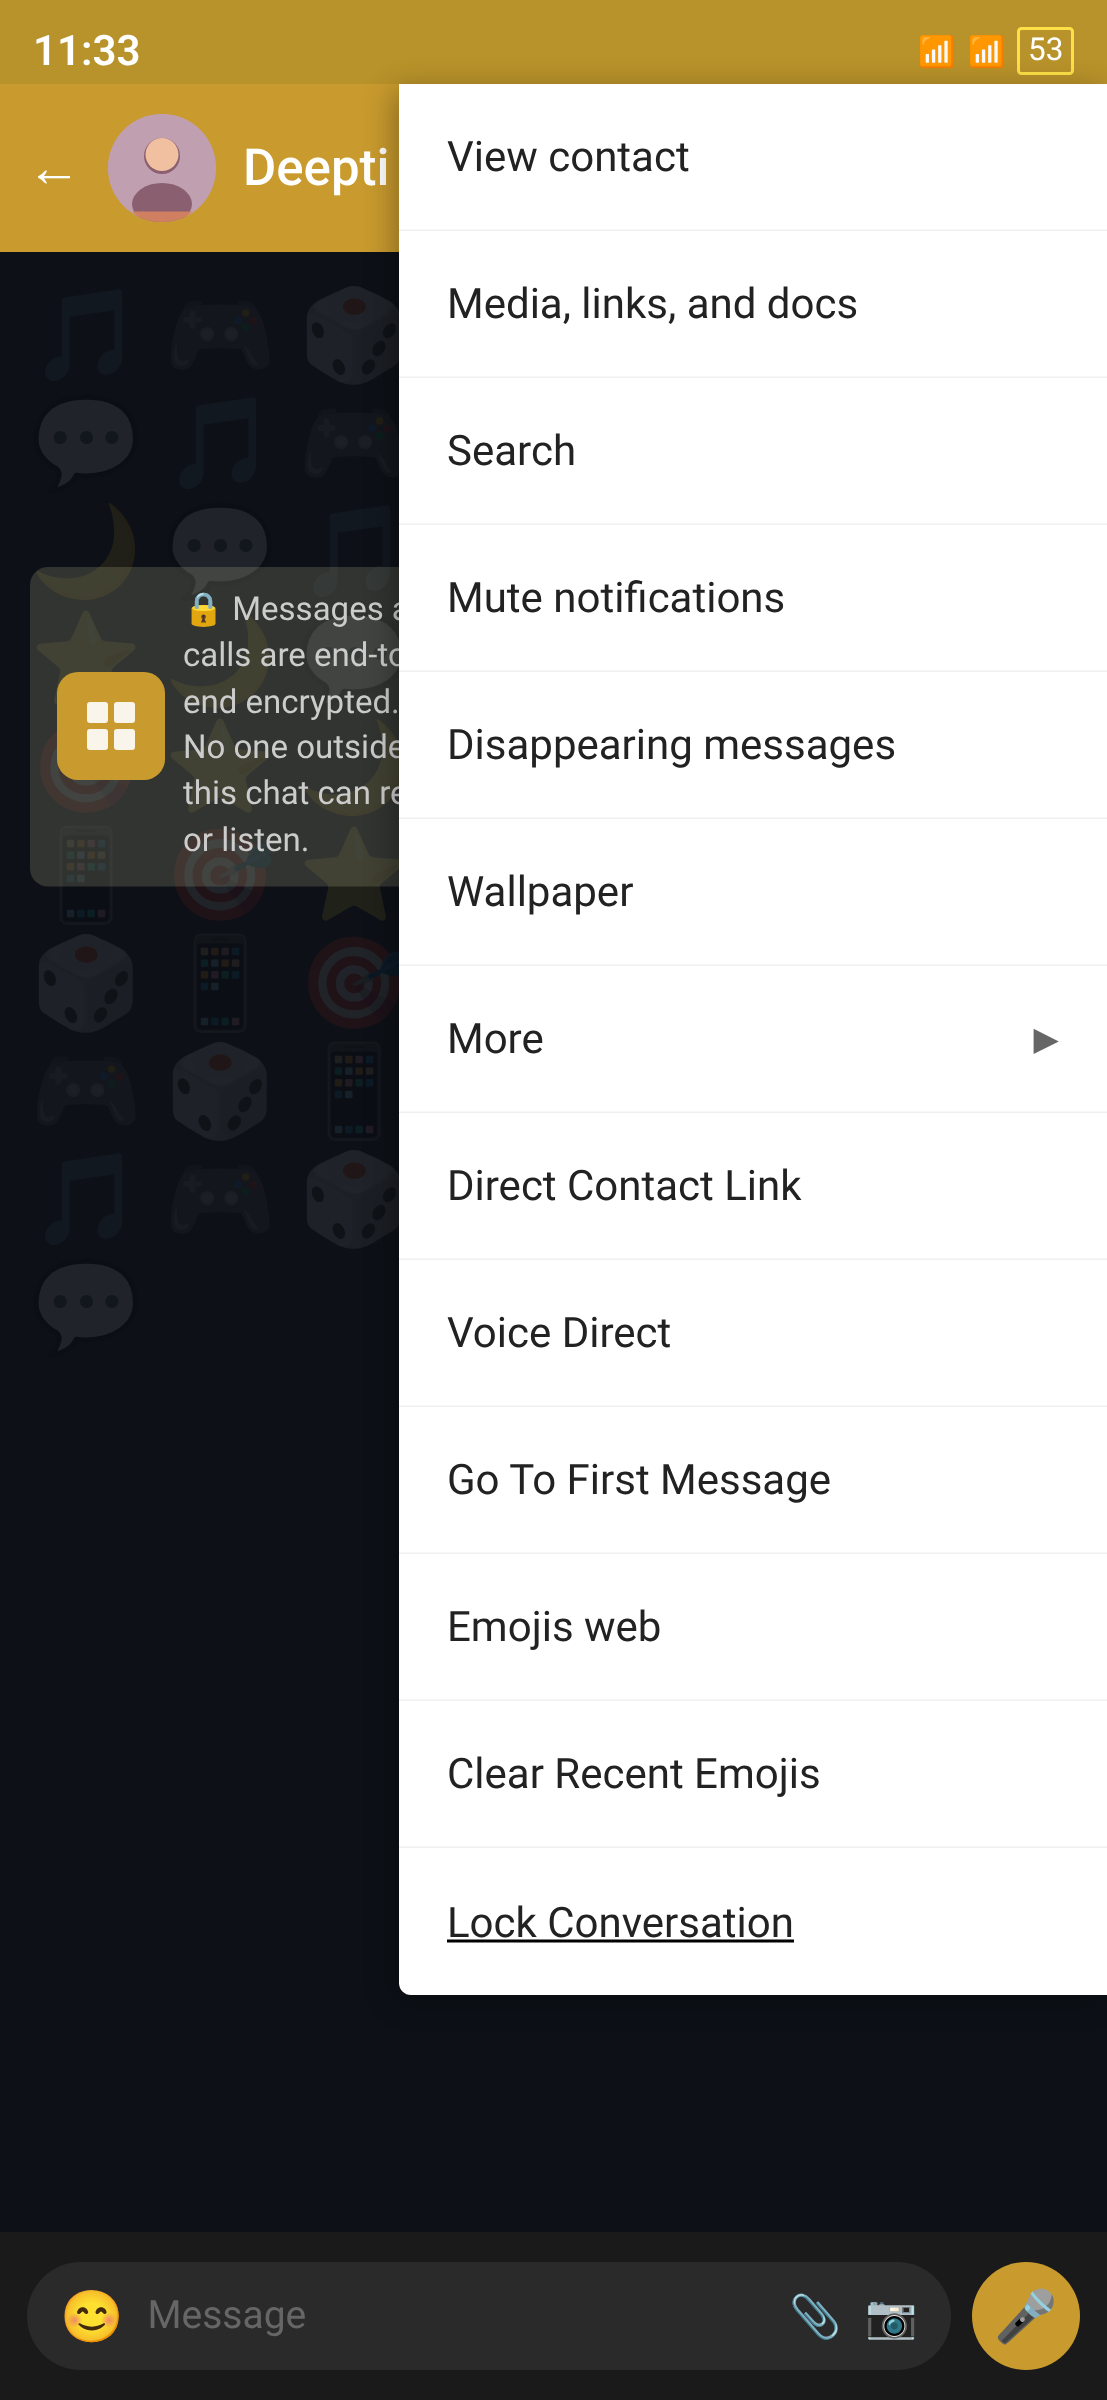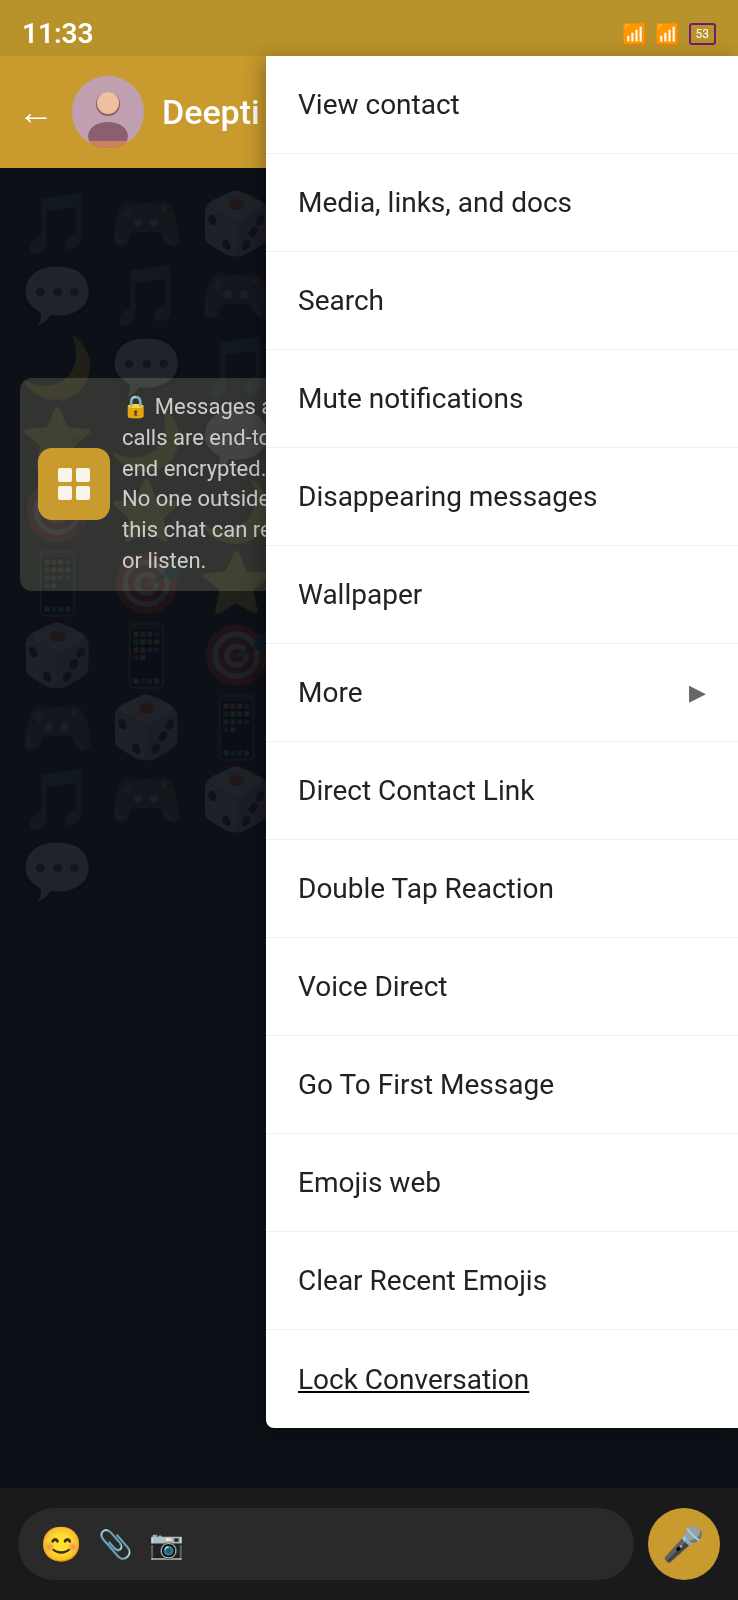--- a/index.html
+++ b/index.html
@@ -31,24 +31,24 @@
       font-weight: 600;
     }
     .status-icons {
       display: flex;
       align-items: center;
       gap: 8px;
       color: #fff;
       font-size: 20px;
     }
     .battery-box {
-      border: 2px solid #701a75;
+      border: 2px solid #fde047;
       border-radius: 3px;
       padding: 2px 5px;
-      font-size: 12px;
+      font-size: 21px;
       position: relative;
     }
 
     
     .app-bar {
       position: absolute;
       top: 56px; left: 0; right: 0;
       height: 112px;
       background: #c99b2e;
       display: flex;
@@ -253,20 +253,21 @@
     </div>
     <div class="enc-text">
       🔒 Messages and calls are end-to-end encrypted.<br>No one outside of this chat can read or listen.
     </div>
   </div>
 </div>
 
 <div class="input-bar">
   <div class="message-input-container">
     <span class="emoji-icon">😊</span>
+    <span class="message-placeholder">Message</span>
     <span class="attachment-icon">📎</span>
     <span class="camera-icon">📷</span>
   </div>
   <div class="mic-btn">
     <span>🎤</span>
   </div>
 </div>
 
 <div class="dropdown-menu" id="dropdown-menu">
 <div class="menu-item">
@@ -288,23 +289,20 @@
       <span class="menu-item-label">Wallpaper</span>
     </div>
     <div class="menu-item">
       <span class="menu-item-label">More</span>
       <span class="menu-item-arrow">▶</span>
     </div>
     <div class="menu-item">
       <span class="menu-item-label">Direct Contact Link</span>
     </div>
     <div class="menu-item">
-      <span class="menu-item-label">Double Tap Reaction</span>
-    </div>
-    <div class="menu-item">
       <span class="menu-item-label">Voice Direct</span>
     </div>
     <div class="menu-item">
       <span class="menu-item-label">Go To First Message</span>
     </div>
     <div class="menu-item">
       <span class="menu-item-label">Emojis web</span>
     </div>
     <div class="menu-item">
       <span class="menu-item-label">Clear Recent Emojis</span>

